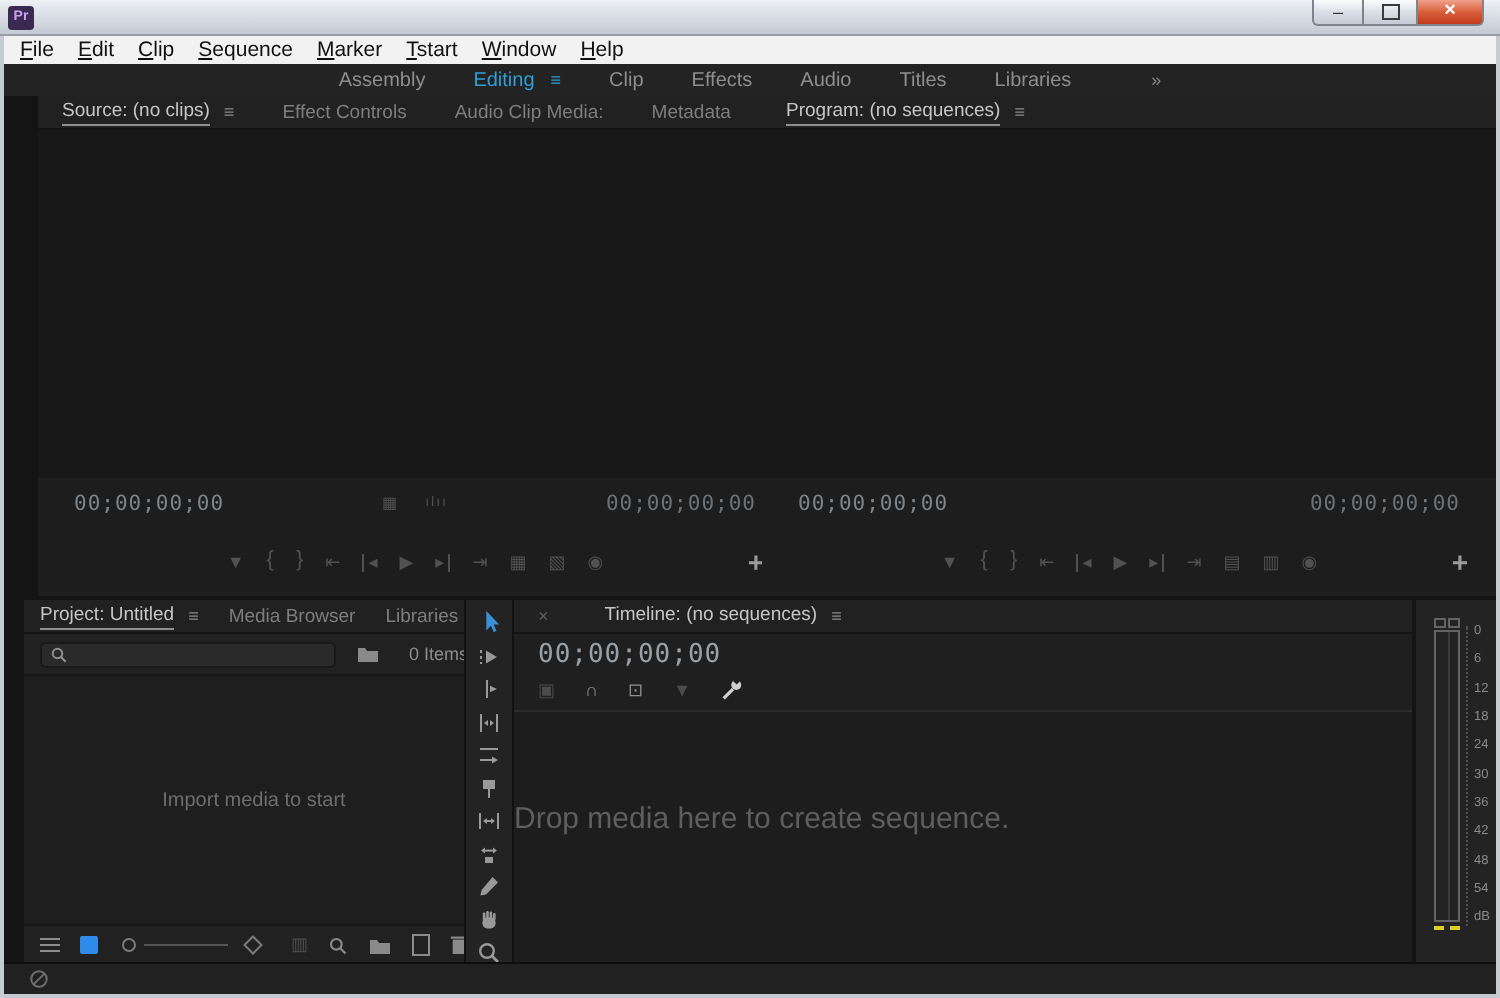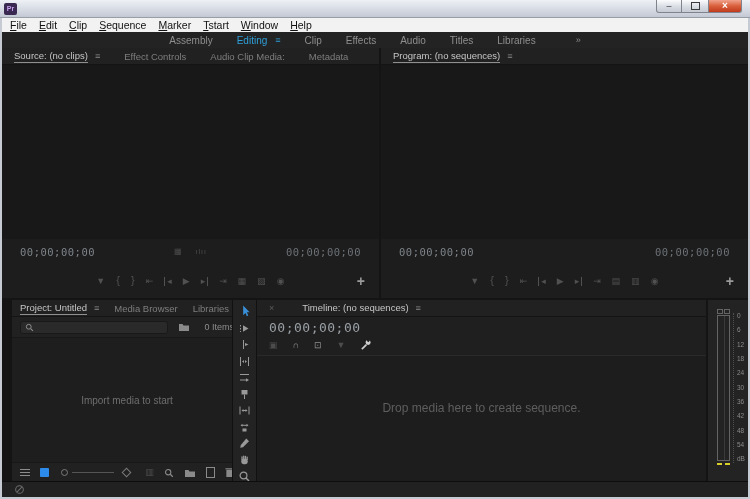--- a/index.html
+++ b/index.html
@@ -27,21 +27,21 @@
   .wsbar{position:absolute;left:0;top:0;right:0;height:16px;background:#232323;display:flex;align-items:center;justify-content:center;gap:24px}
   .ws-tab{font-size:10px;color:#8e8e8e;white-space:nowrap}
   .ws-group{display:flex;align-items:center;gap:8px}
   .ws-tab.active,.ws-menu{color:#2e9fd8}
   .ws-menu{font-size:9px}
   .ws-overflow{color:#8a8a8a;font-size:9px;margin-left:16px}
 
   
   .upper{position:absolute;left:0;top:16px;right:0;height:250px}
   .monitor{position:absolute;top:0;height:250px;background:#1d1d1d;display:flex;flex-direction:column}
-  #source-monitor{left:0;width:377px}
+  #source-monitor{left:17px;width:377px}
   #program-monitor{left:379px;right:0}
   .tabstrip{height:16px;background:#212121;border-bottom:1px solid #141414;display:flex;align-items:center;padding-left:12px;gap:24px;flex:0 0 auto}
   .tabgroup{display:flex;align-items:center;gap:7px}
   .ptab{font-size:9.5px;color:#7e7e7e;white-space:nowrap}
   .ptab.active{color:#c6c6c6;border-bottom:1px solid #8f8f8f;padding-bottom:1px}
   .pmenu{font-size:9px;color:#8a8a8a}
   .viewer{flex:1;background:#181818}
   .tcrow{height:25px;display:flex;align-items:center;padding:0 18px;flex:0 0 auto}
   .tc{font-family:"DejaVu Sans Mono",monospace;font-size:10.5px;color:#7e848a;letter-spacing:.5px}
   .tc.dur{color:#6d7277}
@@ -83,21 +83,21 @@
   .toolscol{position:absolute;left:230px;top:0;width:25px;height:100%;background:#232323;border-left:1px solid #111;border-right:1px solid #111;display:flex;flex-direction:column;align-items:center;padding-top:5px;gap:3.5px;box-sizing:border-box}
   .toolbtn{width:16px;height:13px;display:flex;align-items:center;justify-content:center;flex:0 0 auto}
 
   .timeline{position:absolute;left:255px;top:0;width:449px;height:100%;background:#1f1f1f;display:flex;flex-direction:column}
   .tl-close{font-size:9px;color:#5c5c5c;margin-right:4px}
   .tl-header{height:38px;position:relative;flex:0 0 auto}
   .tl-tc{position:absolute;left:12px;top:3px;font-family:"DejaVu Sans Mono",monospace;font-size:13px;color:#9aa0a5;letter-spacing:.5px}
   .tl-icons{position:absolute;left:12px;top:22px;display:flex;gap:15px;align-items:center}
   .tli{font-size:9px;line-height:1}
   .tl-area{flex:1;background:#1d1d1d;border-top:1px solid #2a2a2a;position:relative}
-  .dropmsg{position:absolute;top:36%;width:100%;text-align:center;font-size:12px;color:#5e5e5e}
+  .dropmsg{position:absolute;top:36%;width:100%;text-align:left;font-size:15px;color:#5e5e5e}
 
   .meters{position:absolute;left:706px;top:0;right:0;height:100%;background:#232323}
   .meter-caps{position:absolute;left:9px;top:9px;display:flex;gap:1px}
   .cap{width:6px;height:5px;border:1px solid #646464;box-sizing:border-box}
   .meter-bar{position:absolute;left:9px;top:15px;width:13px;height:146px;border:1px solid #646464;box-sizing:border-box}
   .meter-mid{position:absolute;left:50%;top:0;bottom:0;width:1px;background:#3a3a3a}
   .clip-dashes{position:absolute;left:9px;top:163px;display:flex;gap:3px}
   .clipdash{width:5px;height:2px;background:#d8cf2a}
   .meter-scale{position:absolute;left:25px;top:13px;height:150px;display:flex;flex-direction:column;justify-content:space-between;border-left:1px dotted #4f4f4f;padding-left:3px}
   .meter-scale span{font-size:6.5px;color:#8a8a8a;line-height:1}

